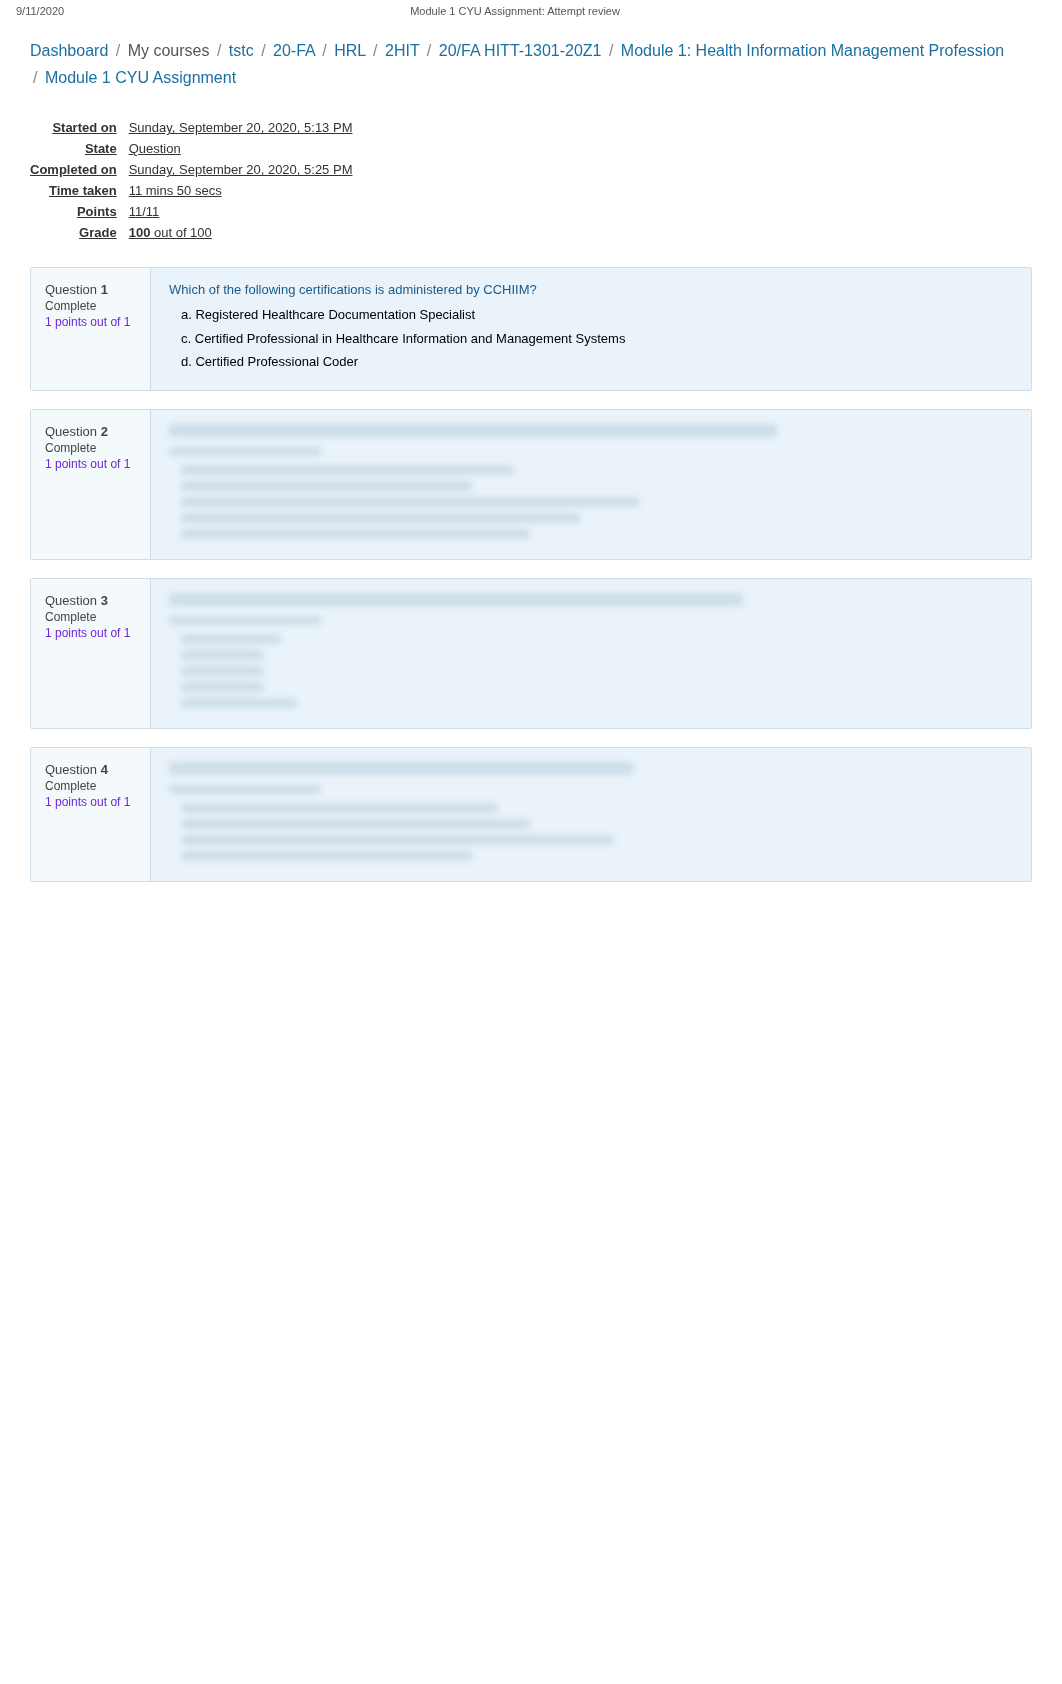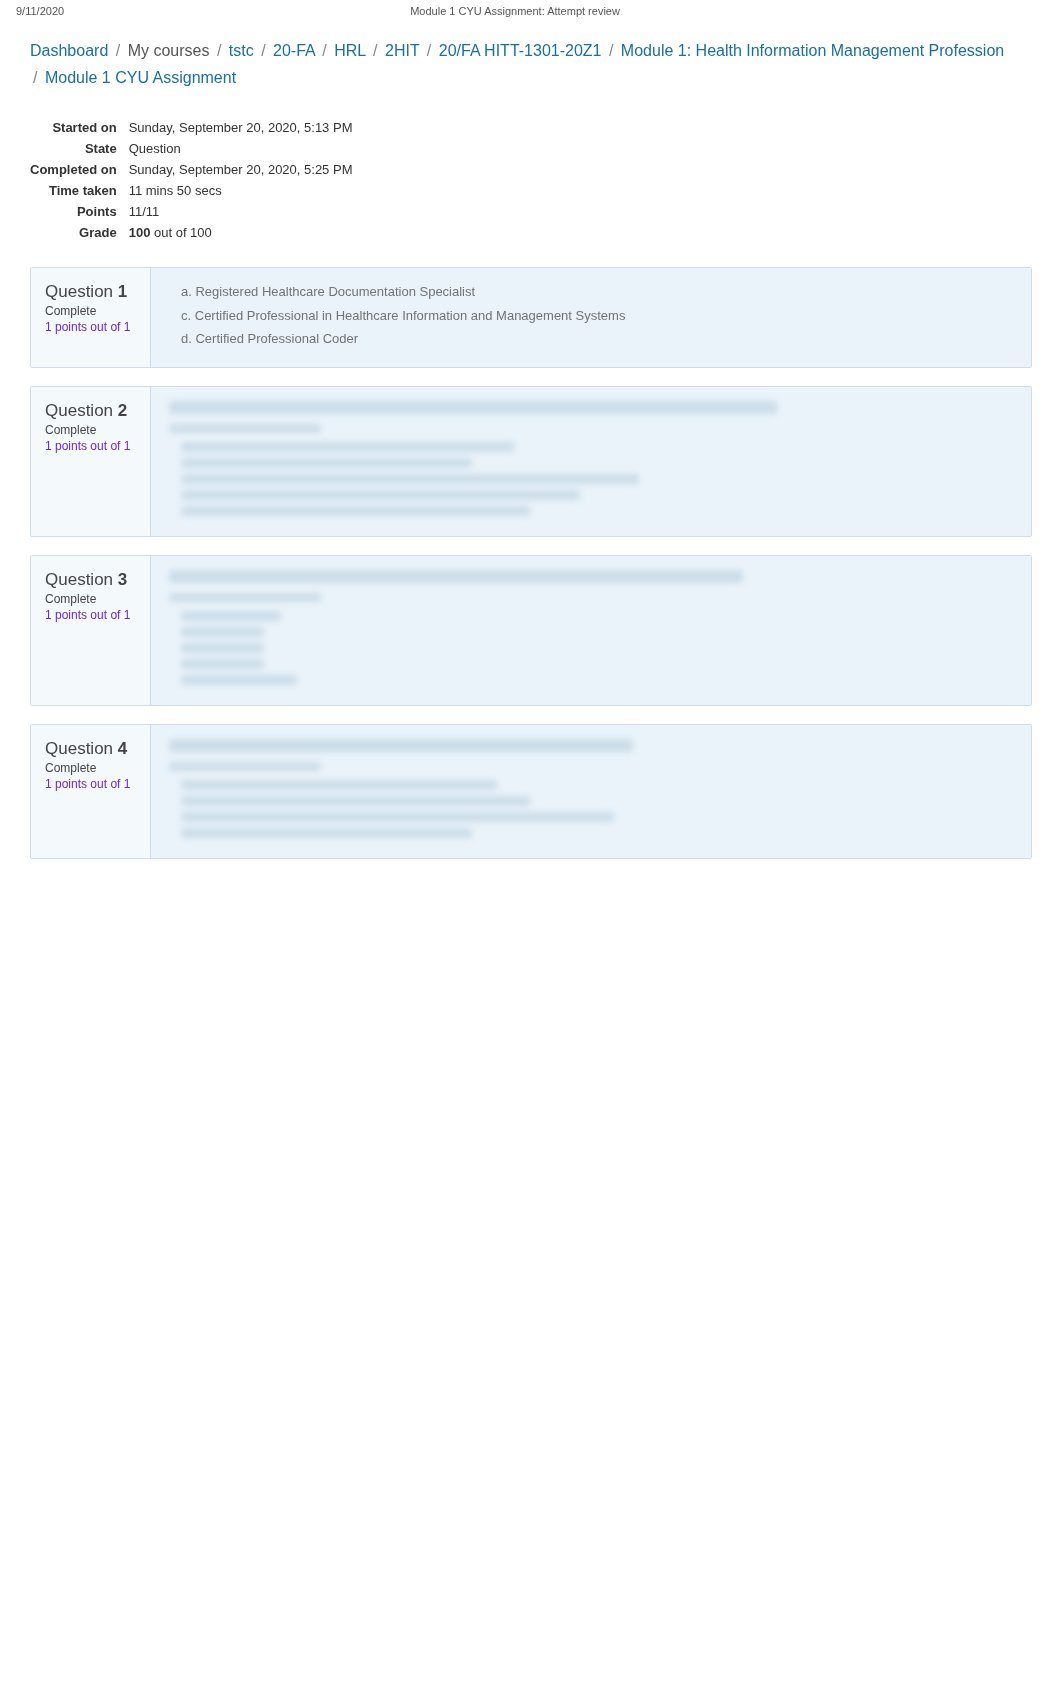--- a/index.html
+++ b/index.html
@@ -22,20 +22,21 @@
       color: #555;
     }
     .breadcrumb .sep {
       color: #888;
       margin: 0 3px;
     }
     .summary-table {
       margin: 20px 30px 24px 30px;
       border-collapse: collapse;
       font-size: 13px;
+      text-decoration: underline;
     }
     .summary-table td {
       padding: 3px 8px 3px 0;
       vertical-align: top;
     }
     .summary-table td:first-child {
       font-weight: bold;
       text-align: right;
       padding-right: 12px;
       white-space: nowrap;
@@ -58,21 +59,21 @@
       min-width: 120px;
       max-width: 130px;
       padding: 14px 10px 14px 14px;
       font-size: 12px;
       color: #444;
       border-right: 1px solid #d0dde8;
       background: #f4f9fc;
       flex-shrink: 0;
     }
     .question-sidebar .q-num {
-      font-size: 17px;
+      font-size: 13px;
       font-weight: normal;
     }
     .question-sidebar .q-num strong {
       font-weight: bold;
     }
     .question-sidebar .q-status {
       color: #444;
       margin: 2px 0;
     }
     .question-sidebar .q-points {
@@ -95,21 +96,21 @@
       color: #555;
       margin-bottom: 6px;
     }
     .option-list {
       list-style: none;
       padding: 0;
       margin: 0 0 0 12px;
     }
     .option-list li {
       font-size: 13px;
-      color: #737373;
+      color: #000000;
       margin-bottom: 4px;
       line-height: 1.5;
     }
     .blurred-block {
       filter: blur(3px);
       user-select: none;
       pointer-events: none;
     }
     .blurred-line {
       height: 11px;
@@ -191,20 +192,21 @@
 
 <div class="questions-area">
 
   <div class="question-block">
     <div class="question-sidebar">
       <div class="q-num">Question <strong>1</strong></div>
       <div class="q-status">Complete</div>
       <div class="q-points">1 points out of 1</div>
     </div>
     <div class="question-content">
+      <div class="question-text">Which of the following certifications is administered by CCHIIM?</div>
       <ul class="option-list">
         <li><span>a.</span> <span>Registered Healthcare Documentation Specialist</span></li>
         <li><span>c.</span> <span>Certified Professional in Healthcare Information and Management Systems</span></li>
         <li><span>d.</span> <span>Certified Professional Coder</span></li>
       </ul>
     </div>
   </div>
 
   <div class="question-block">
     <div class="question-sidebar">

